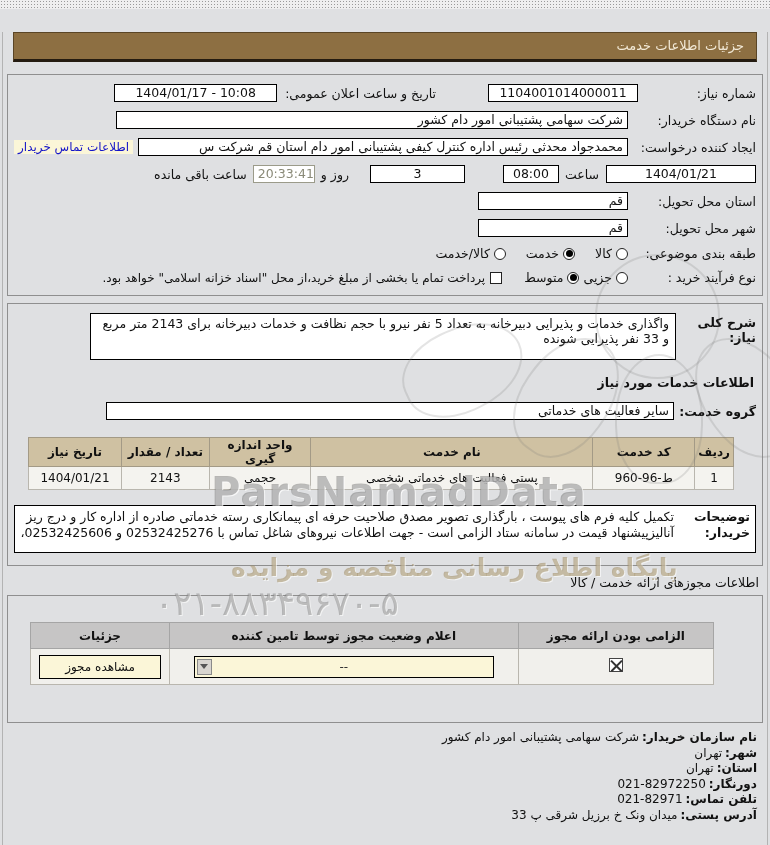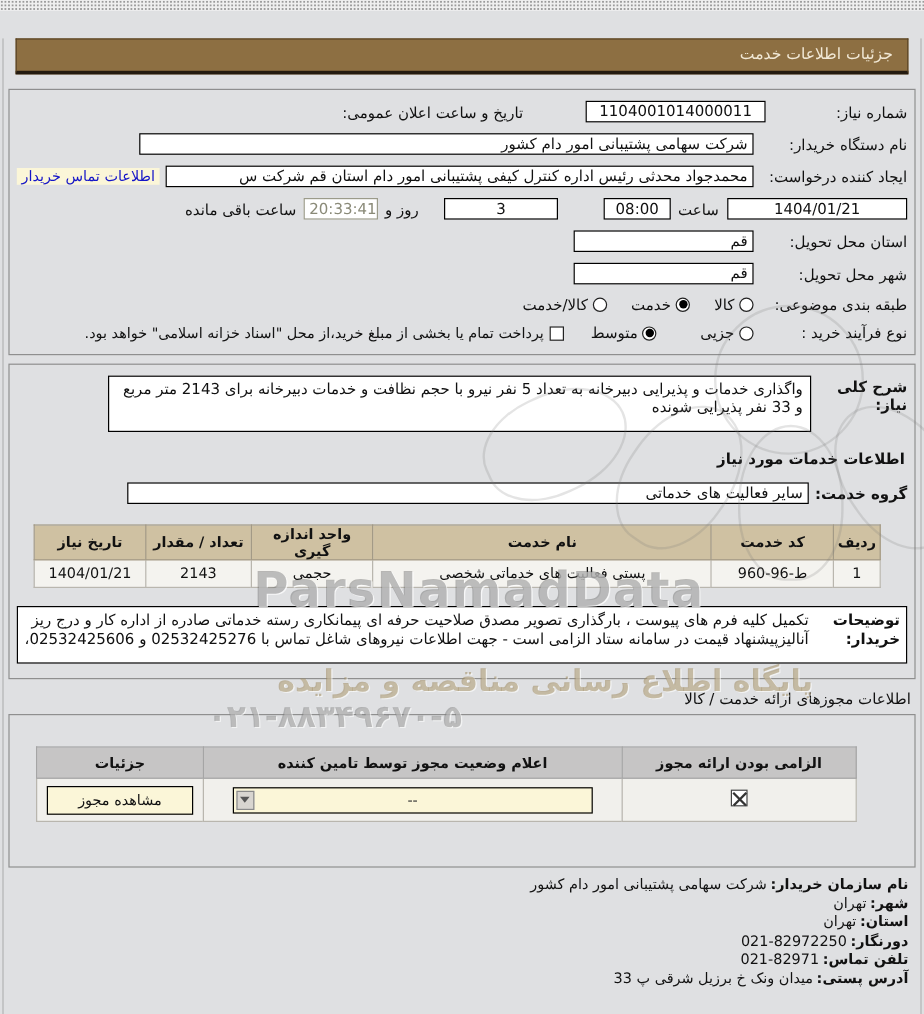--- a/index.html
+++ b/index.html
@@ -112,21 +112,21 @@
   .wm { position: absolute; pointer-events: none; z-index: 30; }
   .wm-brand {
     top: 437px; left: 208px; font-size: 40px; font-weight: bold; letter-spacing: 1px;
     color: rgba(85,85,85,0.38); text-shadow: 1px 1px 0 rgba(255,255,255,0.75); direction: ltr;
   }
   .wm-fa {
     top: 521px; left: 228px; font-size: 25px; font-weight: bold;
     color: rgba(158,138,96,0.55); text-shadow: 1px 1px 0 rgba(255,255,255,0.6);
   }
   .wm-phone {
-    top: 551px; left: 170px; font-size: 26px; font-weight: bold; letter-spacing: 3px;
+    top: 551px; left: 152px; font-size: 34px; font-weight: normal; letter-spacing: 3px;
     color: rgba(120,120,120,0.45); text-shadow: 1px 1px 0 rgba(255,255,255,0.6); direction: ltr;
   }
   .wm-circle, .wm-petal { position: absolute; border: 2px solid rgba(120,120,120,0.20); pointer-events: none; z-index: 1; }
   .wm-circle { border-radius: 50%; }
   .wm-petal { border-radius: 50% 50% 45% 45%; }
 </style>
 </head>
 <body>
 
 <div class="topstrip"></div>
@@ -140,20 +140,21 @@
   <div class="wm-petal" style="top:275px;left:418px;width:84px;height:125px;transform:rotate(65deg);"></div>
 
   <div class="titlebar">جزئیات اطلاعات خدمت</div>
 
   <div class="box box1">
 
     <div class="row">
       <span class="lbl" style="width:118px">شماره نیاز:</span>
       <span class="fld ctr" style="width:150px">1104001014000011</span>
       <span class="lbl" style="margin-right:52px">تاریخ و ساعت اعلان عمومی:</span>
+      <span class="fld ctr" style="width:163px;margin-right:8px">1404/01/17 - 10:08</span>
     </div>
 
     <div class="row">
       <span class="lbl lbl-w">نام دستگاه خریدار:</span>
       <span class="fld" style="flex:0 0 512px">شرکت سهامی پشتیبانی امور دام کشور</span>
     </div>
 
     <div class="row">
       <span class="lbl lbl-w">ایجاد کننده درخواست:</span>
       <span class="fld grow">محمدجواد محدثی رئیس اداره کنترل کیفی پشتیبانی امور دام استان قم شرکت س</span>
@@ -186,21 +187,21 @@
       <span class="lbl" style="margin-left:20px">کالا</span>
       <span class="radio sel"></span>
       <span class="lbl" style="margin-left:20px">خدمت</span>
       <span class="radio"></span>
       <span class="lbl">کالا/خدمت</span>
     </div>
 
     <div class="row">
       <span class="lbl lbl-w">نوع فرآیند خرید :</span>
       <span class="radio"></span>
-      <span class="lbl" style="margin-left:36px">جزیی</span>
+      <span class="lbl" style="margin-left:4px">جزیی</span>
       <span class="radio sel"></span>
       <span class="lbl" style="margin-left:22px">متوسط</span>
       <span class="chk"></span>
       <span class="lbl" style="font-size:12px">پرداخت تمام یا بخشی از مبلغ خرید،از محل "اسناد خزانه اسلامی" خواهد بود.</span>
     </div>
   </div>
 
   <div class="box box2">
 
     <div class="descrow">

